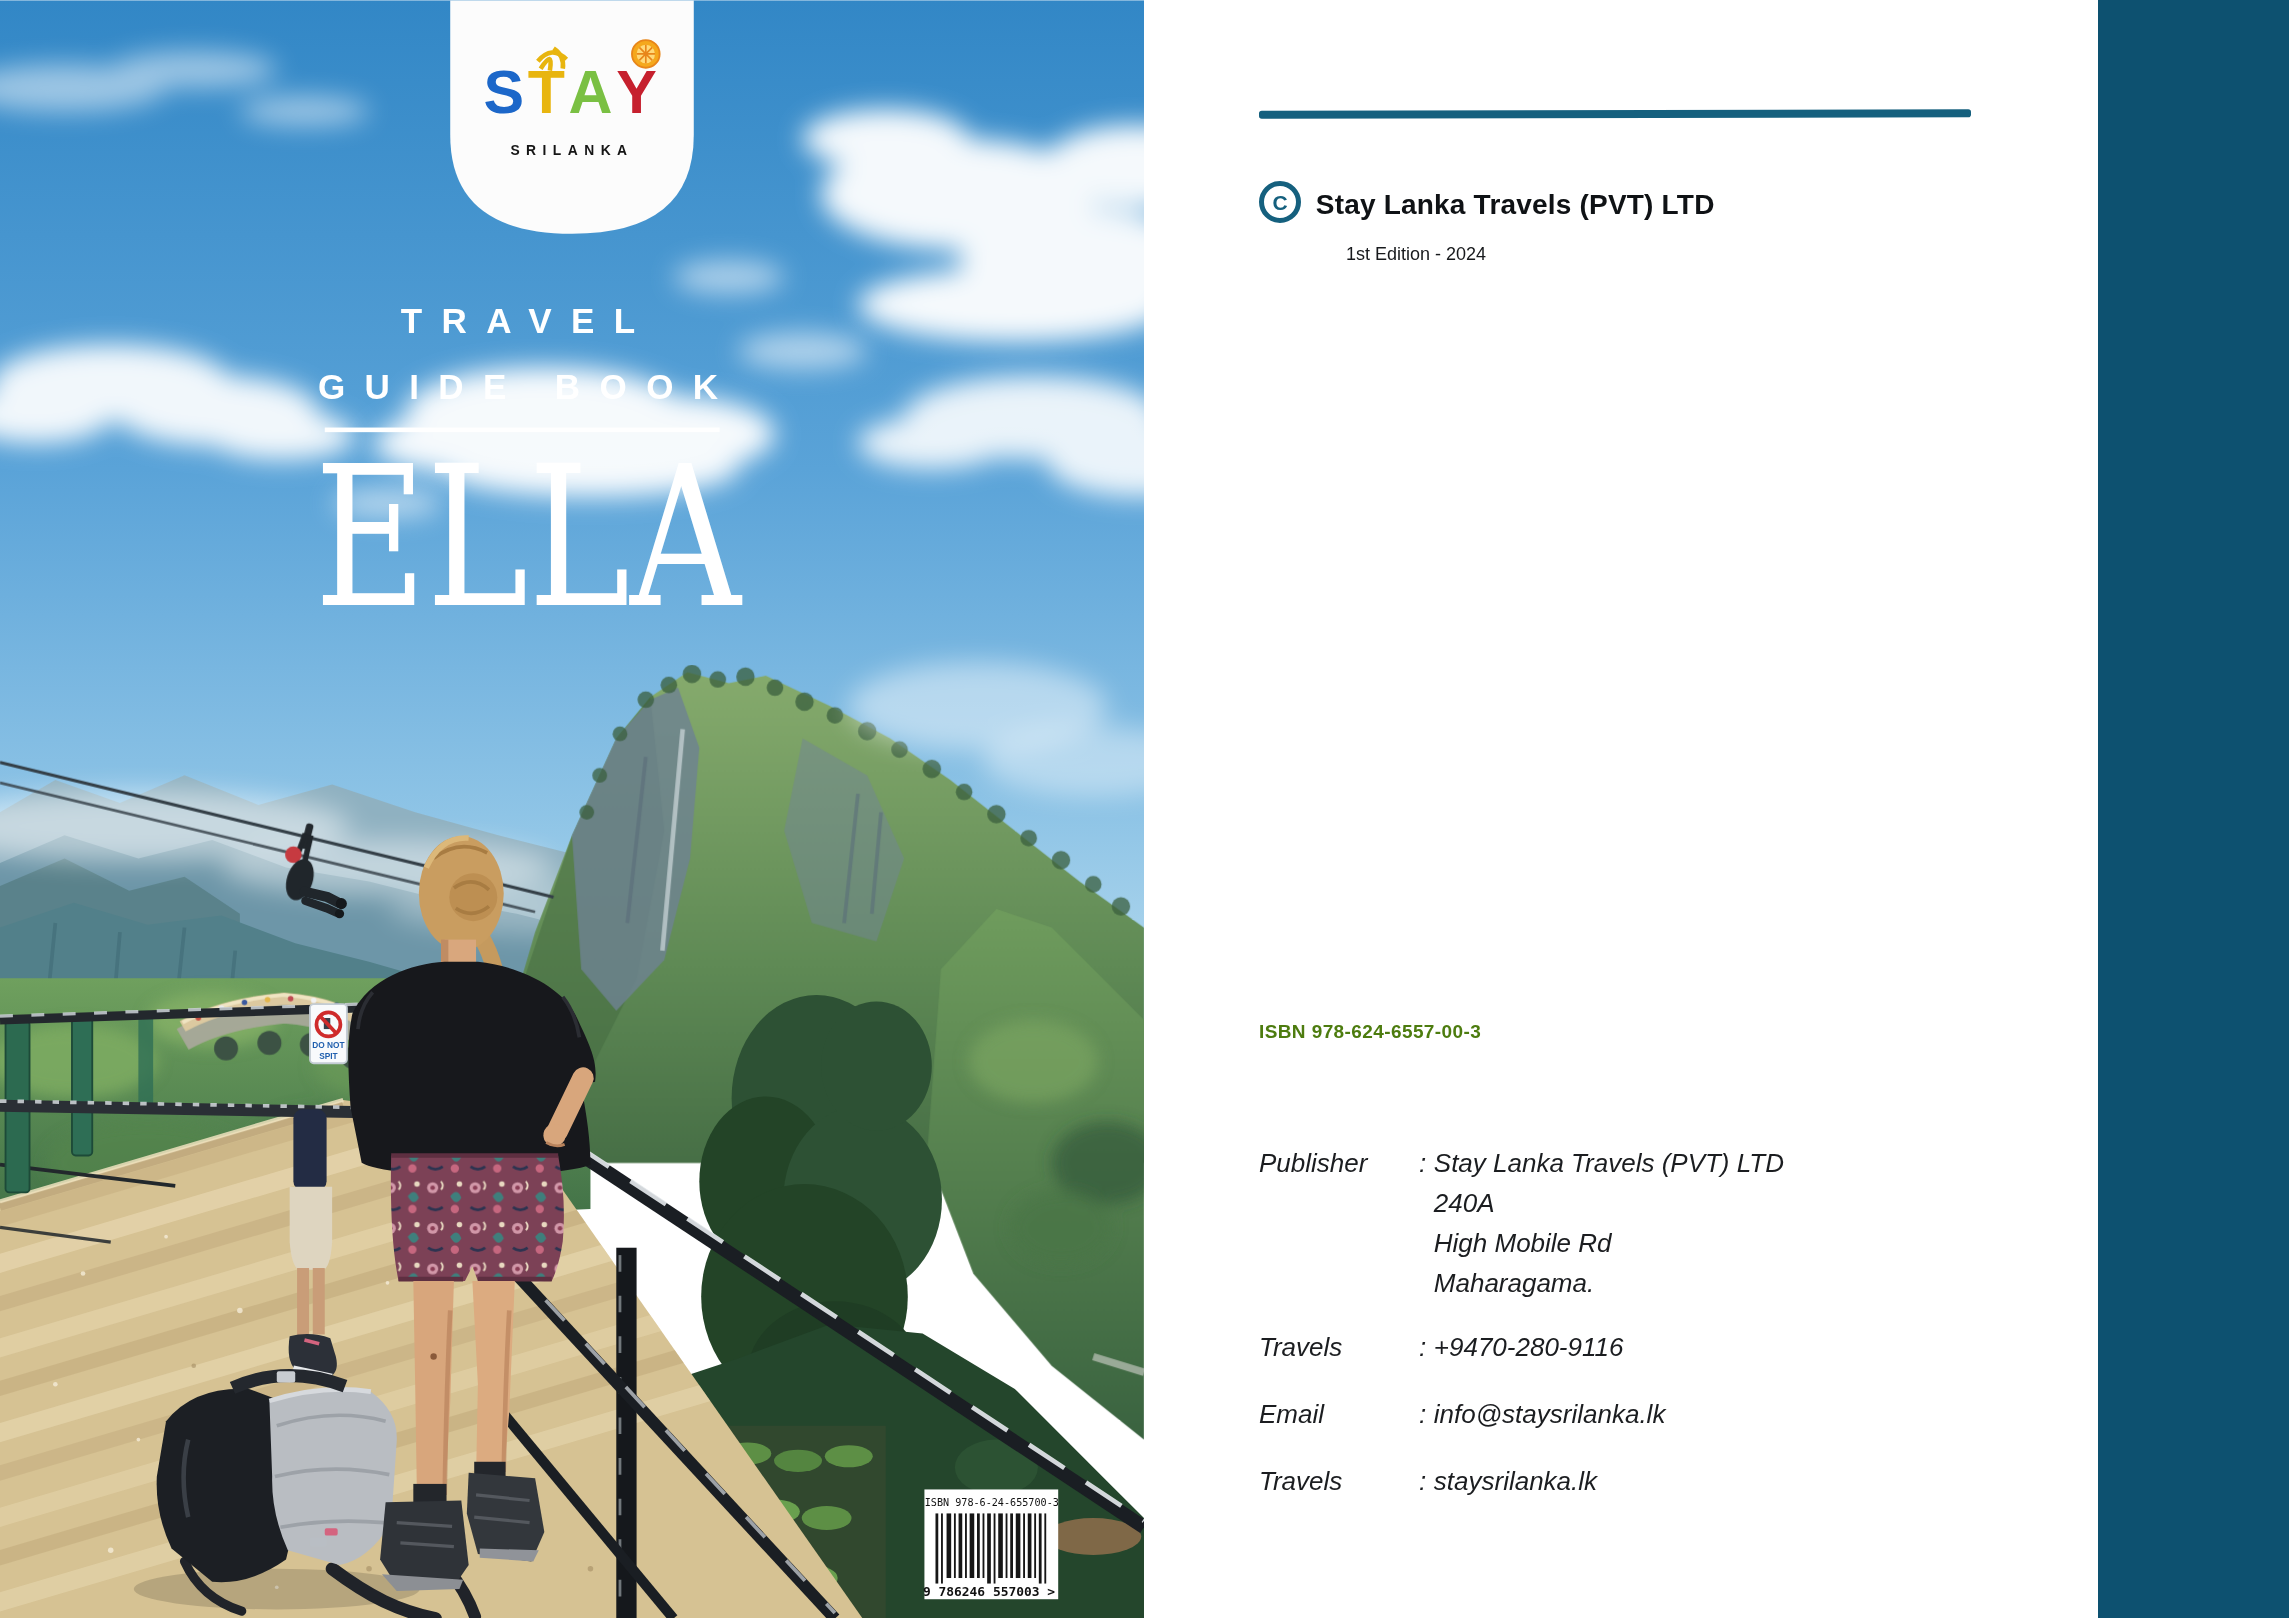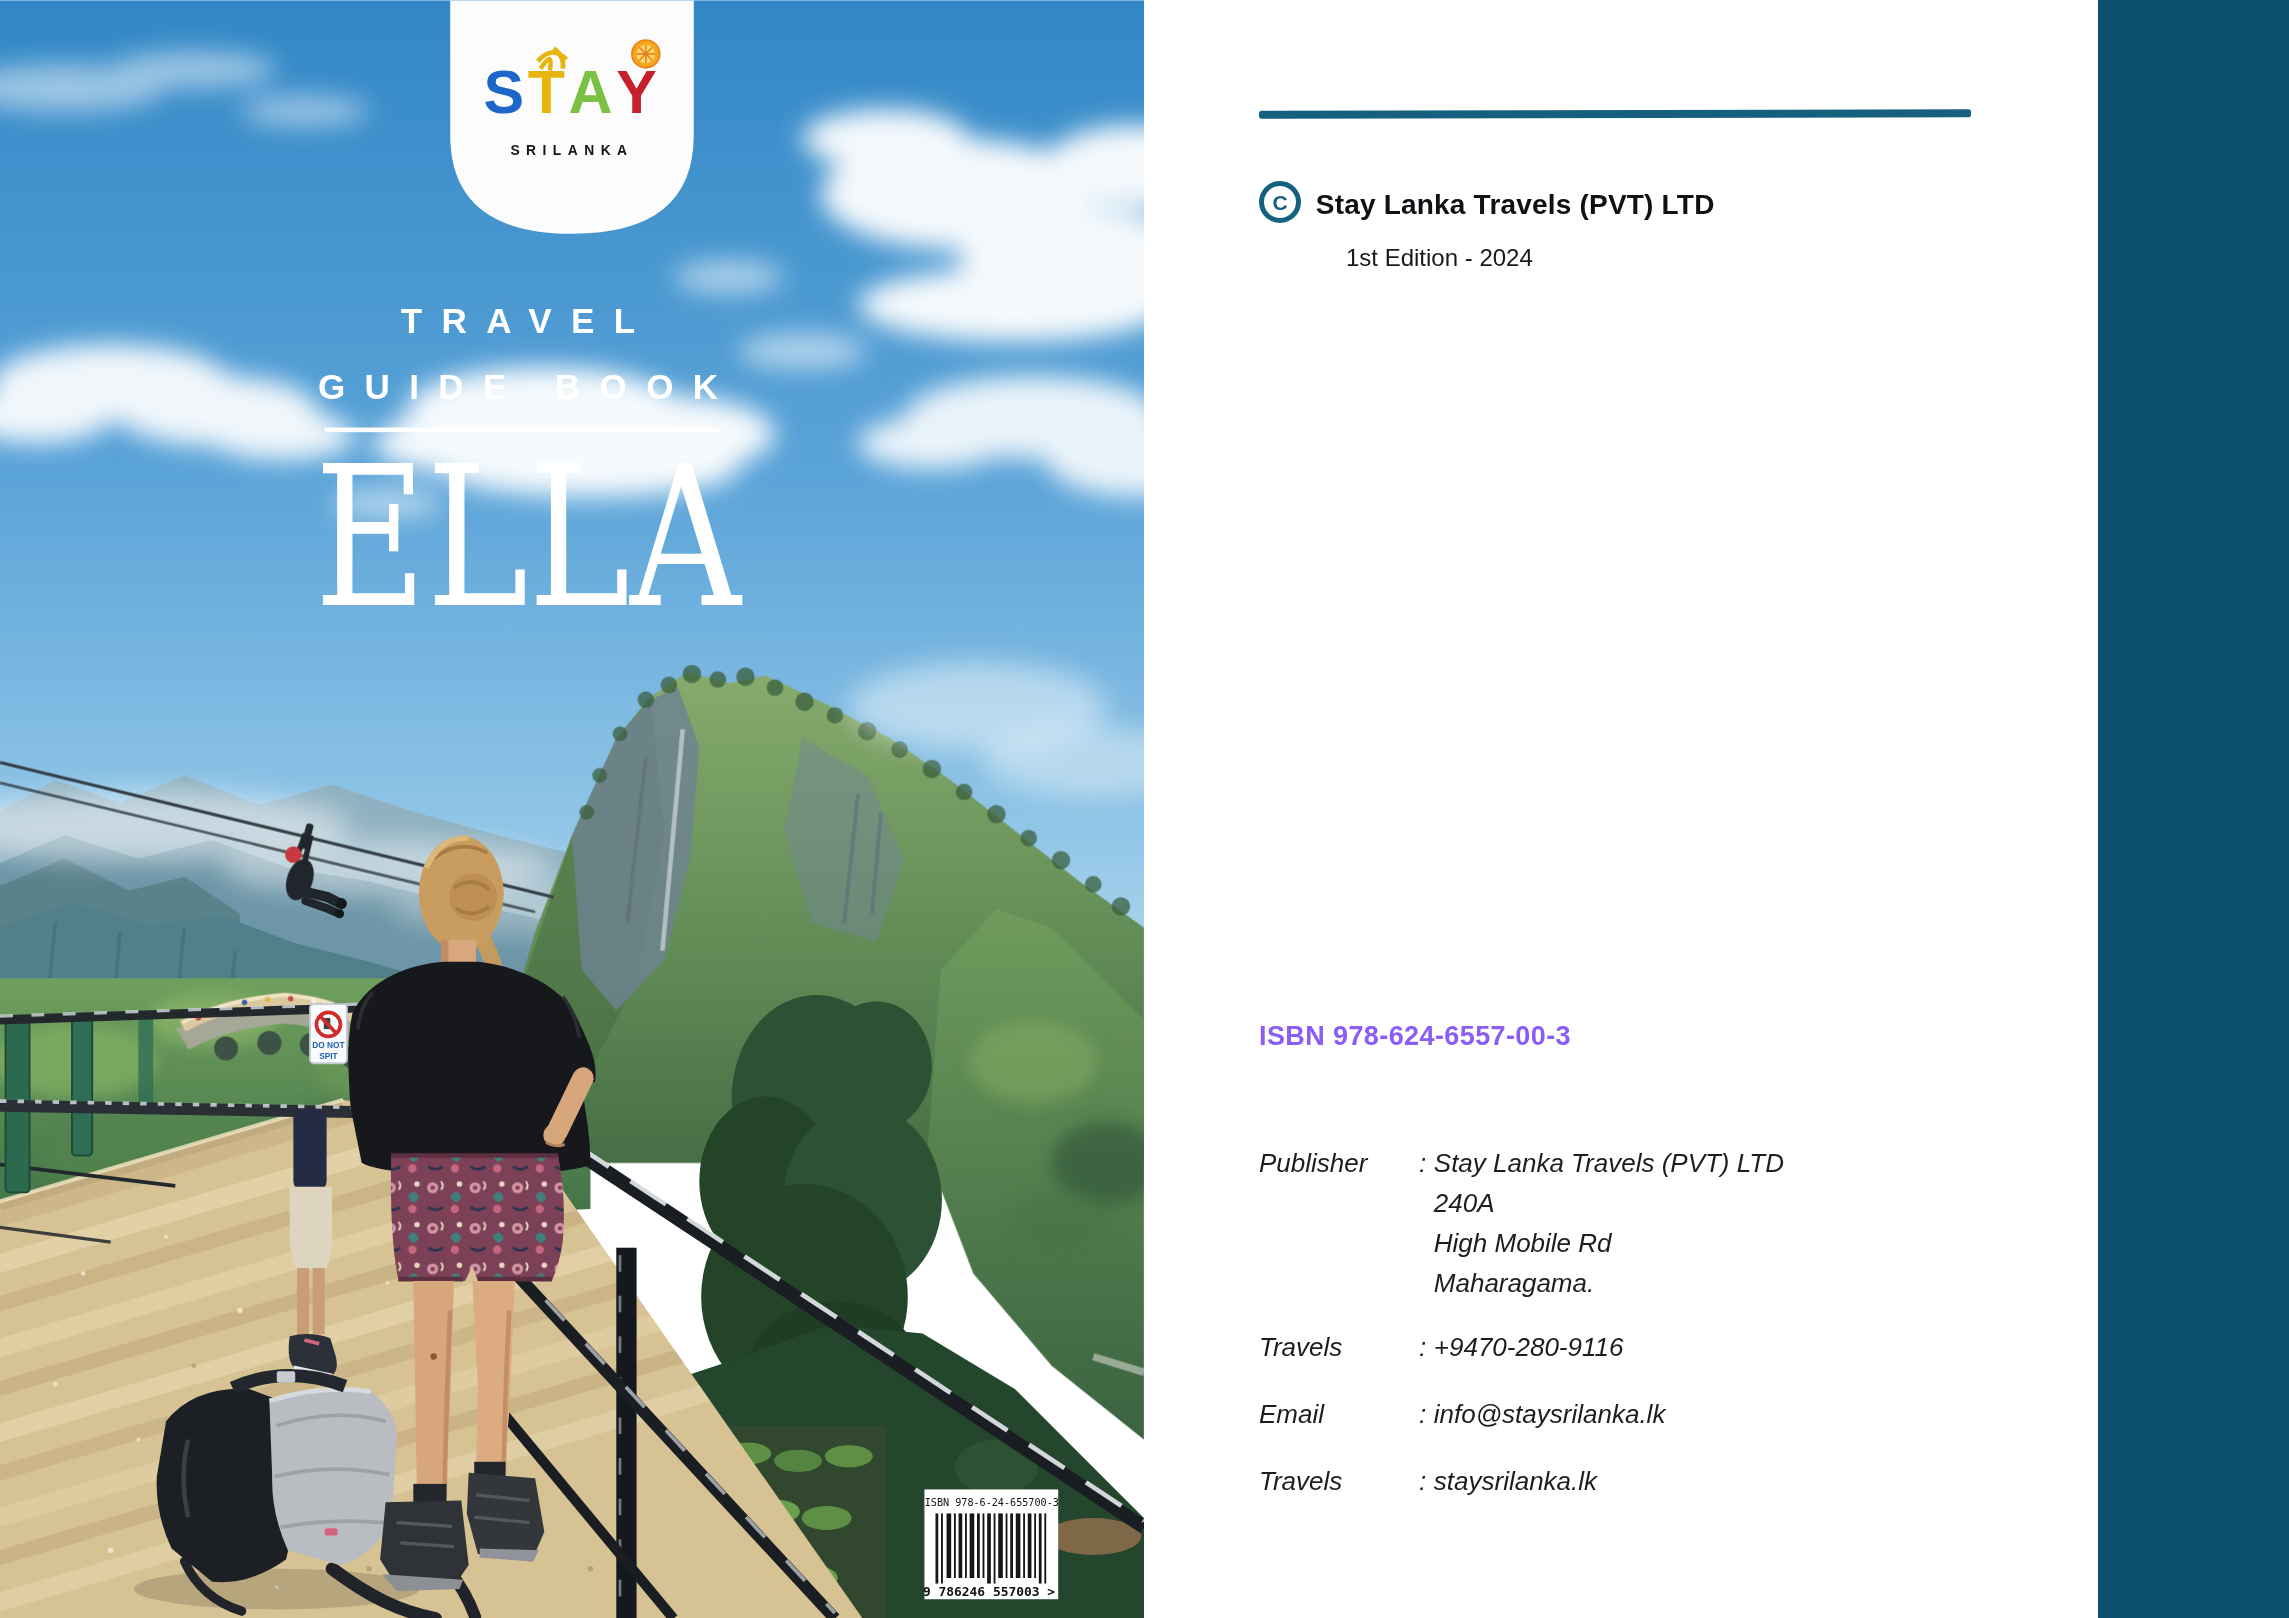--- a/index.html
+++ b/index.html
@@ -6,22 +6,22 @@
   .canvas{position:relative;width:2290px;height:1619px;overflow:hidden;background:#ffffff;font-family:"Liberation Sans",sans-serif;}
   
   .cover{position:absolute;left:0;top:0;width:1144px;height:1619px;}
   .cover svg{display:block;}
   
   .page{position:absolute;left:1144px;top:0;width:953px;height:1619px;background:#ffffff;}
   .rule{position:absolute;left:115px;top:110px;width:712px;height:8.3px;background:#15607E;border-radius:2.8px;transform:skewY(-.12deg);}
   .copyrow{position:absolute;left:115px;top:181px;display:flex;align-items:flex-start;gap:14.8px;}
   .c-badge{box-sizing:border-box;width:42px;height:42px;border:5.5px solid #15607E;border-radius:50%;display:flex;align-items:center;justify-content:center;font-weight:bold;font-size:21px;color:#15607E;line-height:1;}
   .holder{font-size:28px;font-weight:700;color:#0f1215;padding-top:8.3px;letter-spacing:0.2px;}
-  .edition{position:absolute;left:202px;top:244px;font-size:24px;color:#17191c;}
-  .isbn{position:absolute;left:115px;top:1021px;font-size:27px;font-weight:700;color:#8b5cf6;letter-spacing:0.4px;}
+  .edition{position:absolute;left:202px;top:244px;font-size:18px;color:#17191c;}
+  .isbn{position:absolute;left:115px;top:1021px;font-size:19px;font-weight:700;color:#4d7c0f;letter-spacing:0.4px;}
   .details{position:absolute;left:115px;top:1143px;font-size:26px;color:#1b1d20;font-style:italic;}
   .drow{display:flex;margin-bottom:27px;}
   .drow.pub{margin-bottom:24px;}
   .dlbl{width:160px;flex:0 0 160px;line-height:40px;}
   .dcol{width:14.8px;flex:0 0 14.8px;line-height:40px;}
   .dval .line{line-height:40px;}
   
   .spine{position:absolute;left:2098px;top:0;width:192px;height:1619px;background:#0D5170;}
 </style>
 </head>

